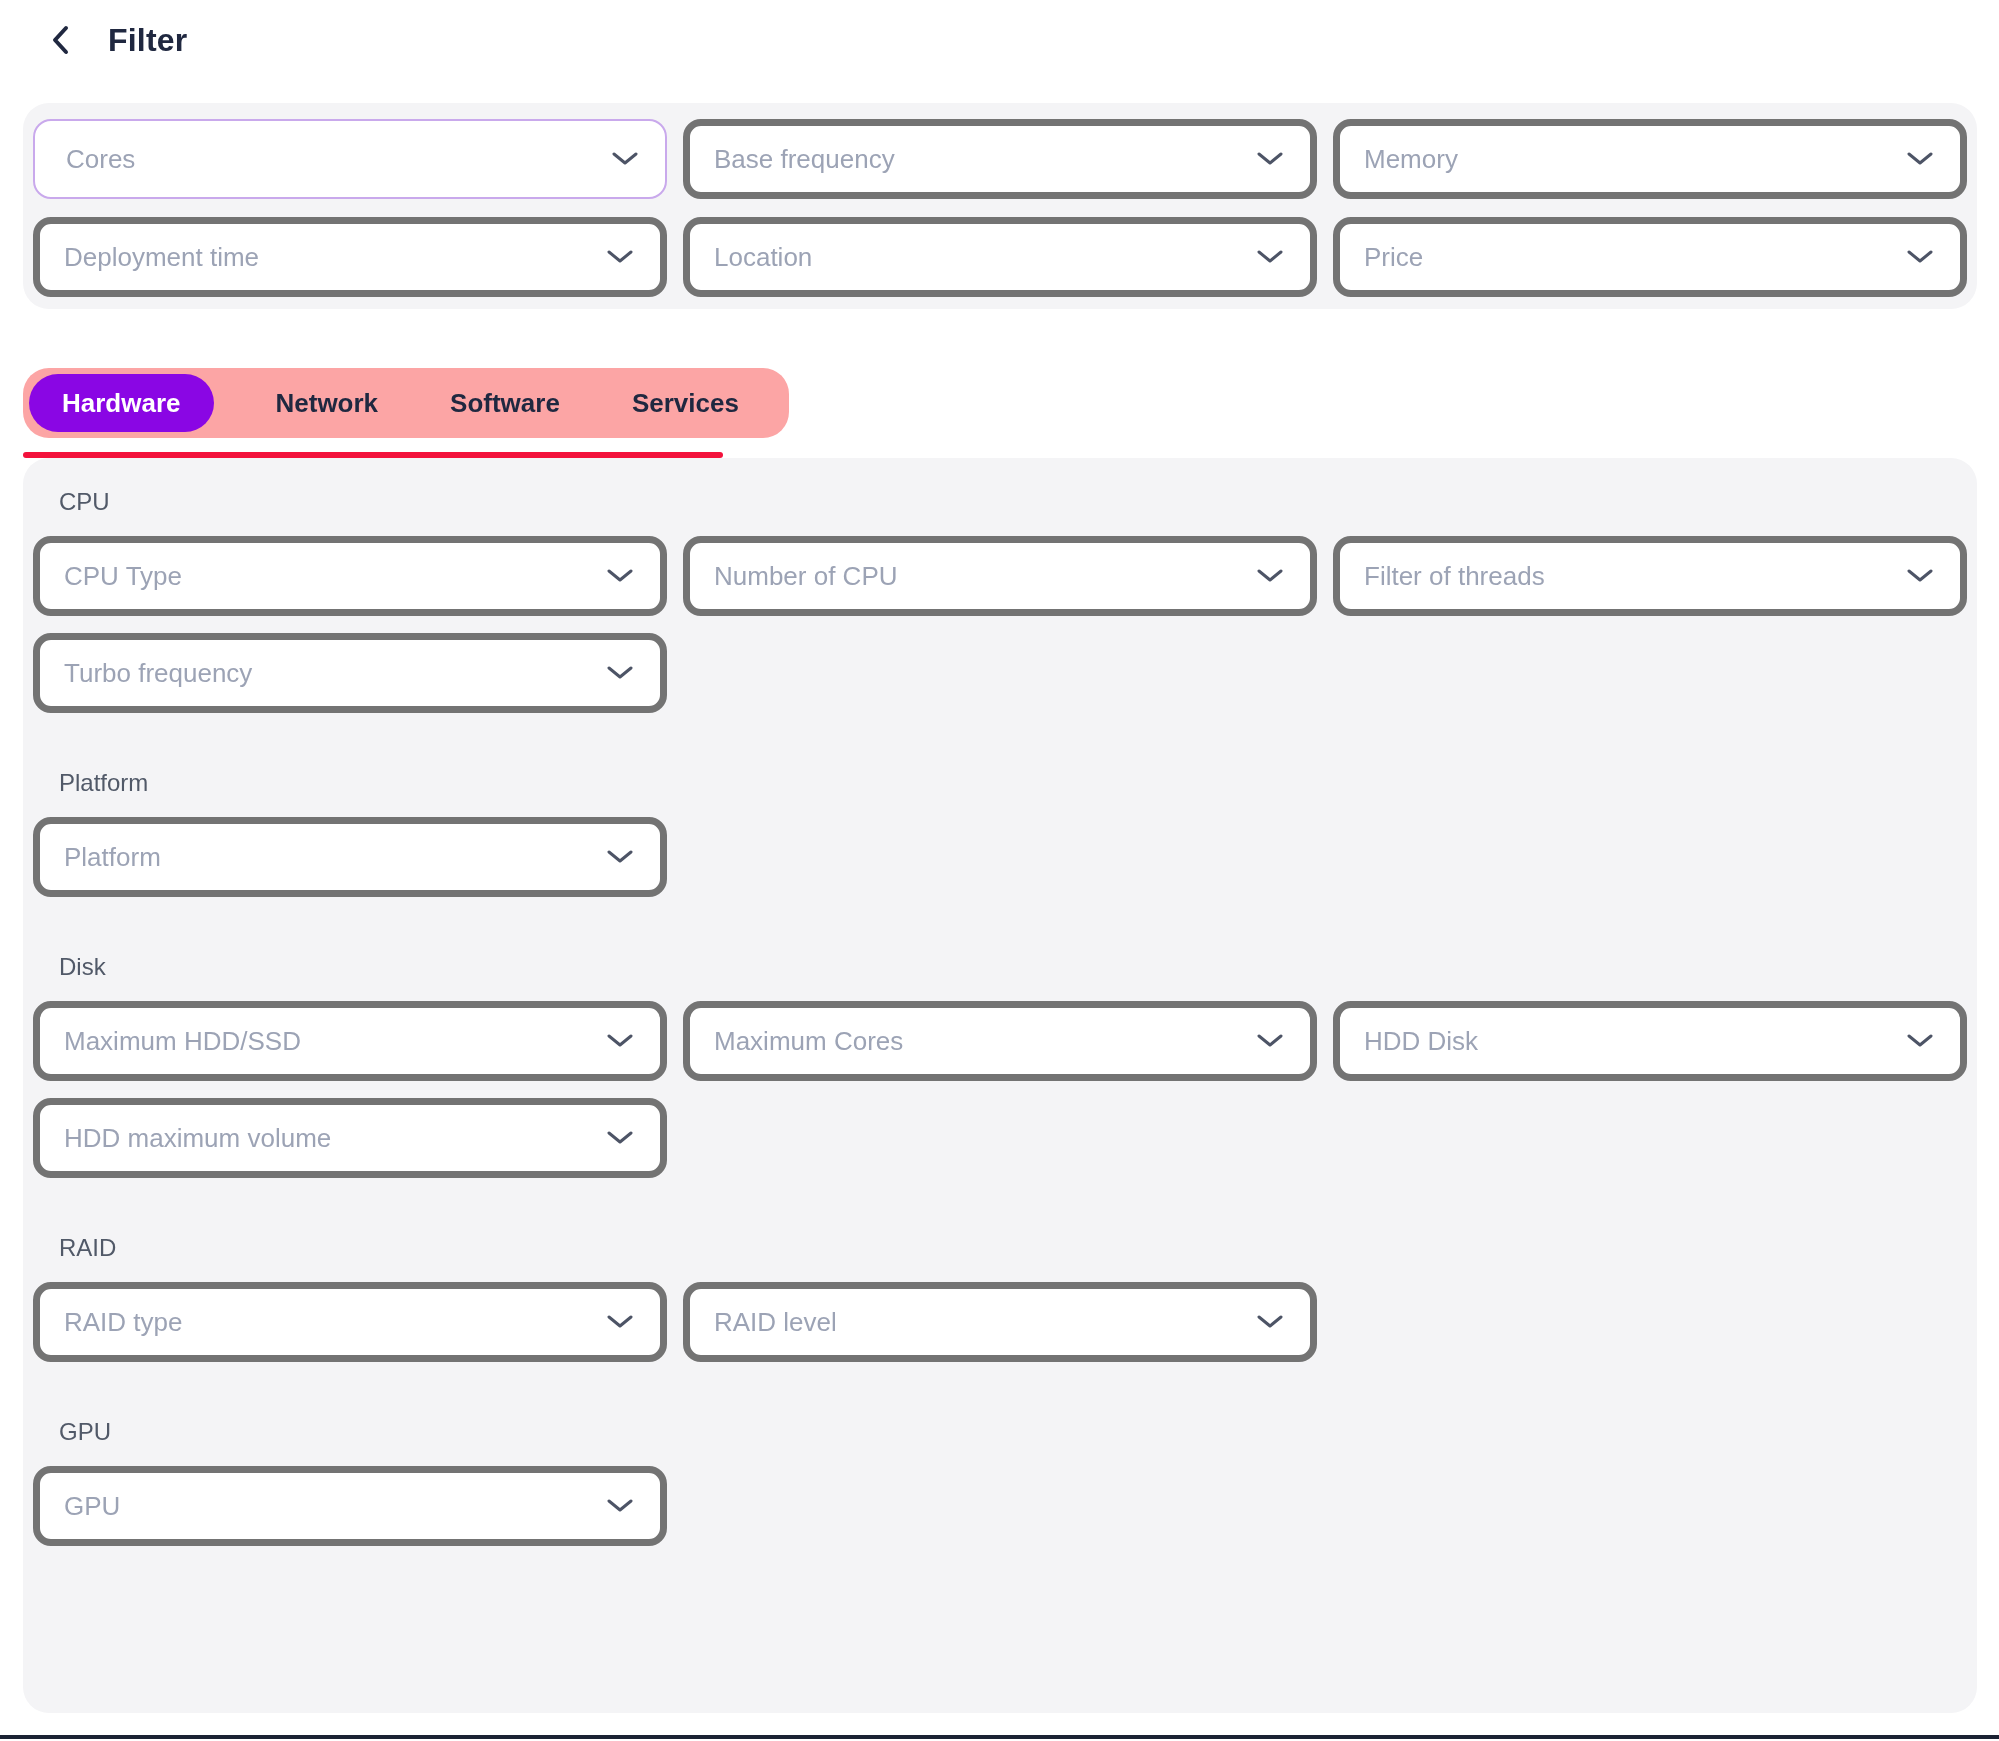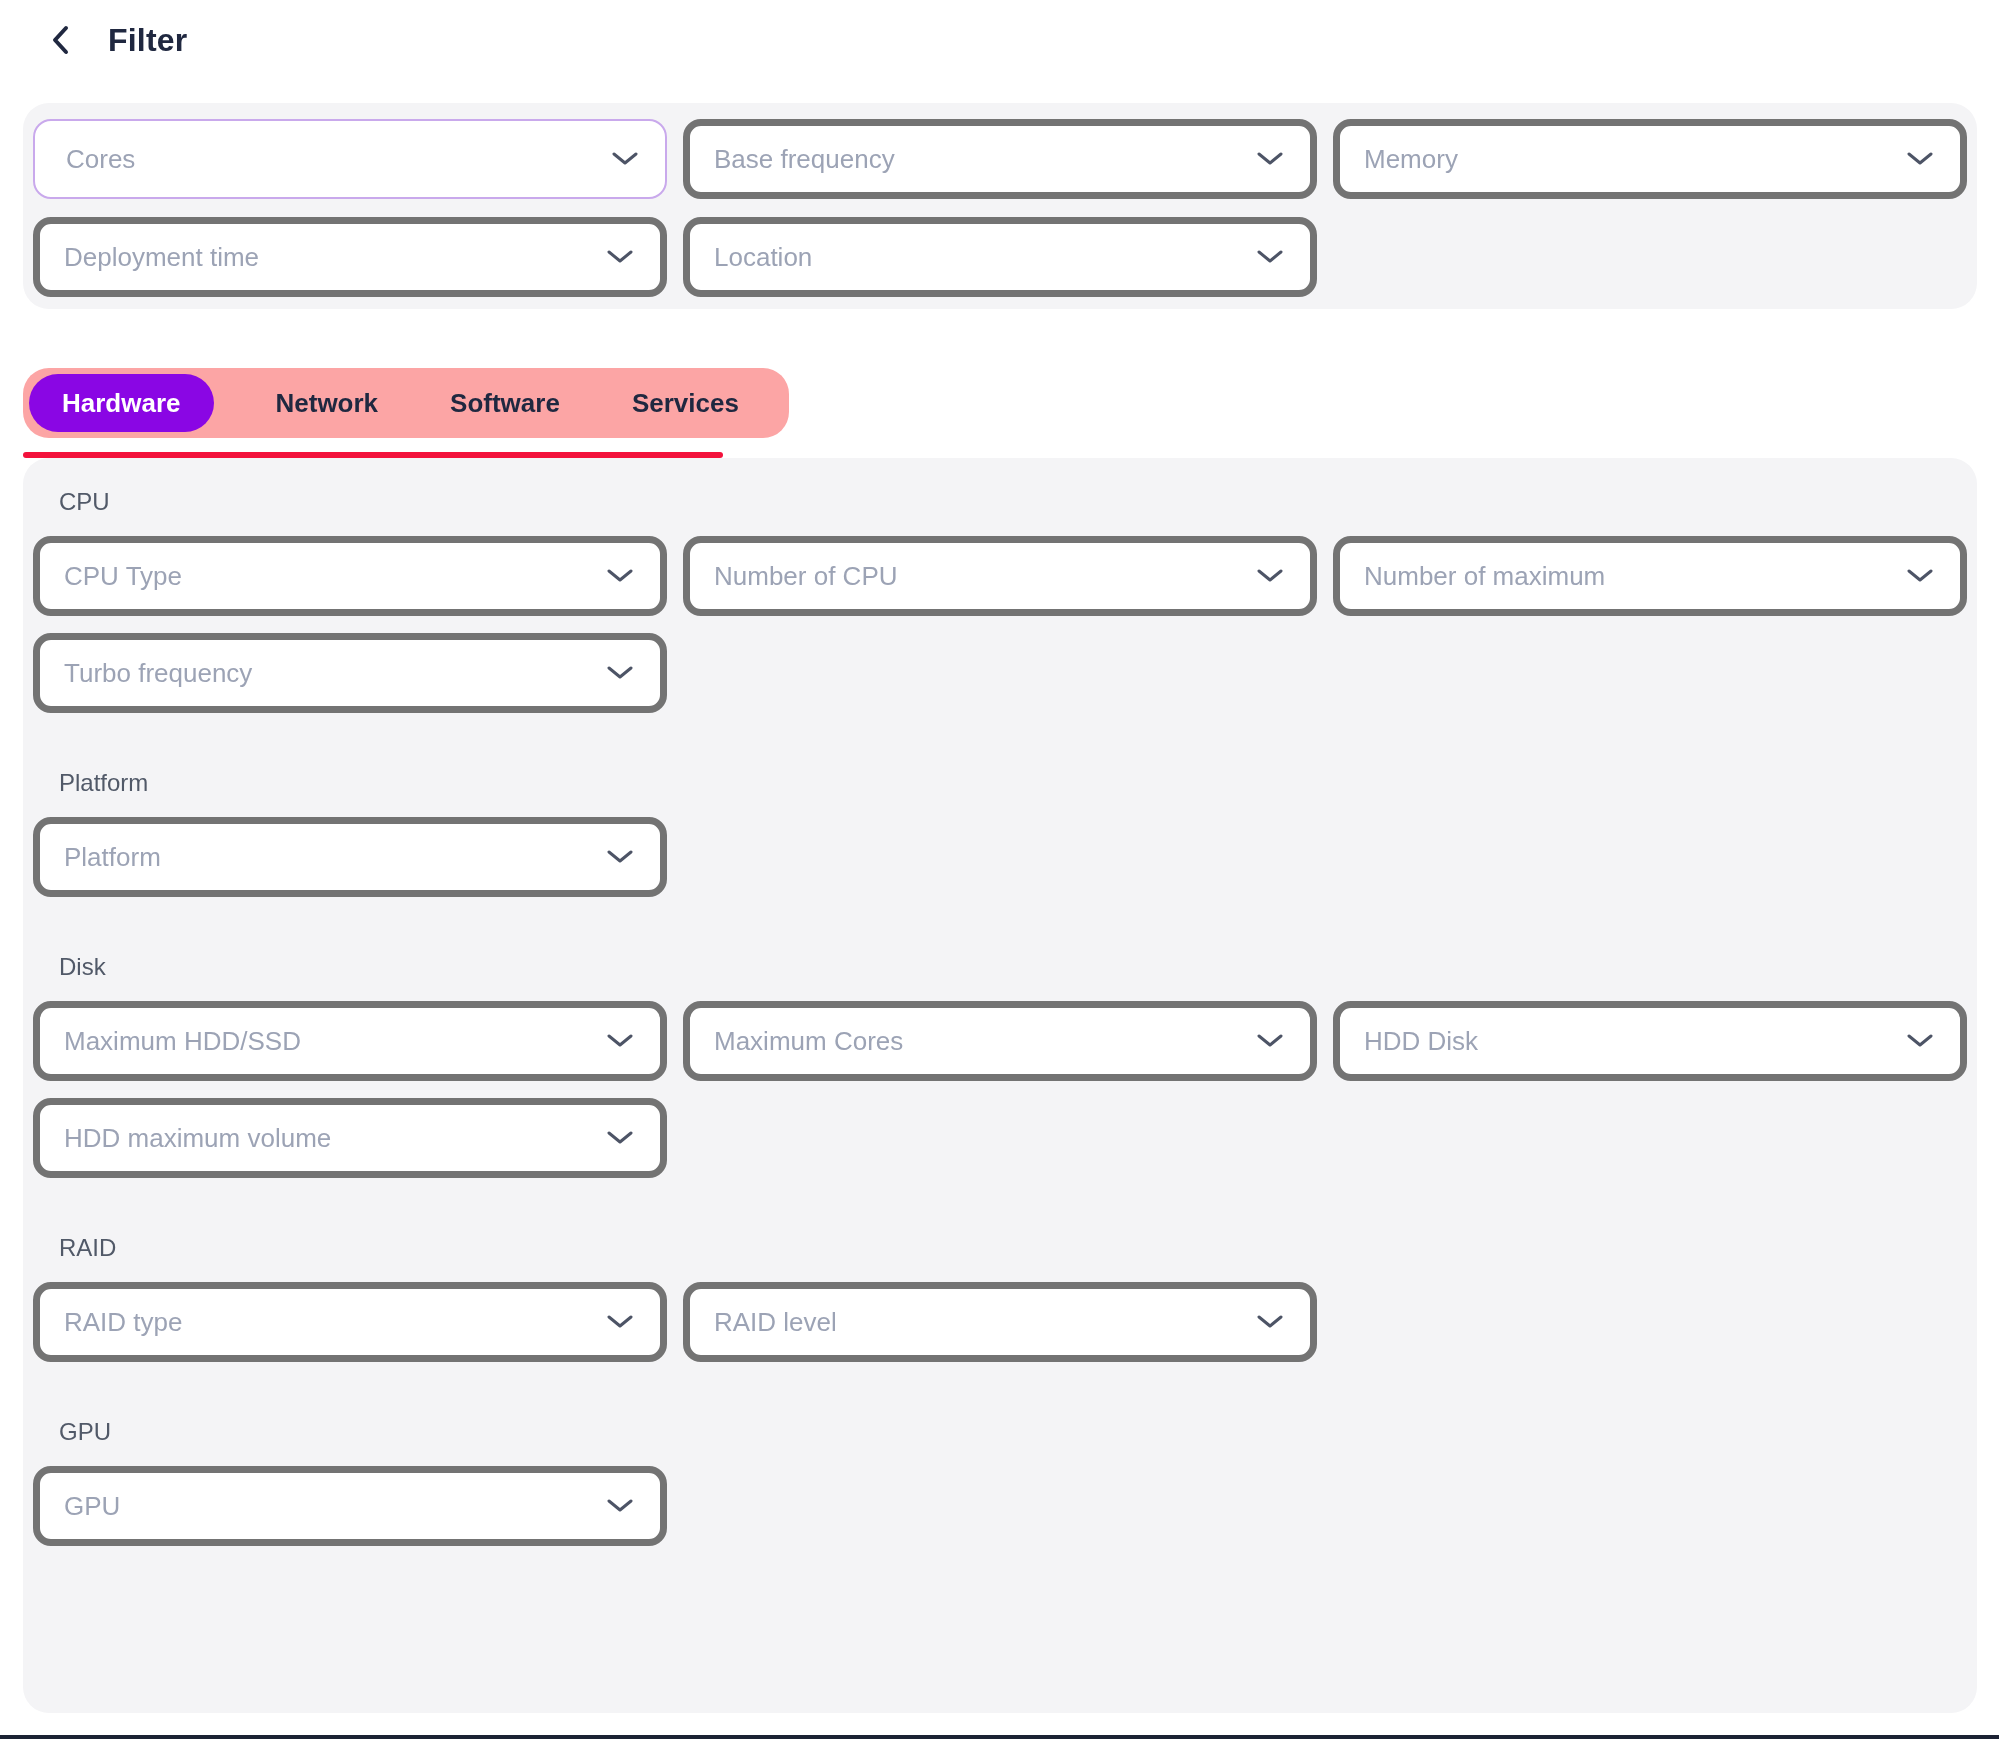--- a/index.html
+++ b/index.html
@@ -79,20 +79,26 @@
     <svg class="chev" width="28" height="14" viewBox="0 0 28 14">
       <path d="M3 2 L14 11 L25 2" fill="none" stroke="currentColor" stroke-width="3" stroke-linecap="round" stroke-linejoin="round"></path>
     </svg>
   </div>
       <div class="dd">
     <span class="dd-label">Location</span>
     <svg class="chev" width="28" height="14" viewBox="0 0 28 14">
       <path d="M3 2 L14 11 L25 2" fill="none" stroke="currentColor" stroke-width="3" stroke-linecap="round" stroke-linejoin="round"></path>
     </svg>
   </div>
+      <div class="dd">
+    <span class="dd-label">Price</span>
+    <svg class="chev" width="28" height="14" viewBox="0 0 28 14">
+      <path d="M3 2 L14 11 L25 2" fill="none" stroke="currentColor" stroke-width="3" stroke-linecap="round" stroke-linejoin="round"></path>
+    </svg>
+  </div>
     </div>
 </div>
 
 <div class="tabs">
   <div class="tab active">Hardware</div>
   <div class="tab">Network</div>
   <div class="tab">Software</div>
   <div class="tab">Services</div>
 </div>
 <div class="tab-underline"></div>
@@ -107,21 +113,21 @@
       <path d="M3 2 L14 11 L25 2" fill="none" stroke="currentColor" stroke-width="3" stroke-linecap="round" stroke-linejoin="round"></path>
     </svg>
   </div>
         <div class="dd">
     <span class="dd-label">Number of CPU</span>
     <svg class="chev" width="28" height="14" viewBox="0 0 28 14">
       <path d="M3 2 L14 11 L25 2" fill="none" stroke="currentColor" stroke-width="3" stroke-linecap="round" stroke-linejoin="round"></path>
     </svg>
   </div>
         <div class="dd">
-    <span class="dd-label">Number of maximum</span>
+    <span class="dd-label">Filter of threads</span>
     <svg class="chev" width="28" height="14" viewBox="0 0 28 14">
       <path d="M3 2 L14 11 L25 2" fill="none" stroke="currentColor" stroke-width="3" stroke-linecap="round" stroke-linejoin="round"></path>
     </svg>
   </div>
       </div>
       <div class="row3">
         <div class="dd">
     <span class="dd-label">Turbo frequency</span>
     <svg class="chev" width="28" height="14" viewBox="0 0 28 14">
       <path d="M3 2 L14 11 L25 2" fill="none" stroke="currentColor" stroke-width="3" stroke-linecap="round" stroke-linejoin="round"></path>

